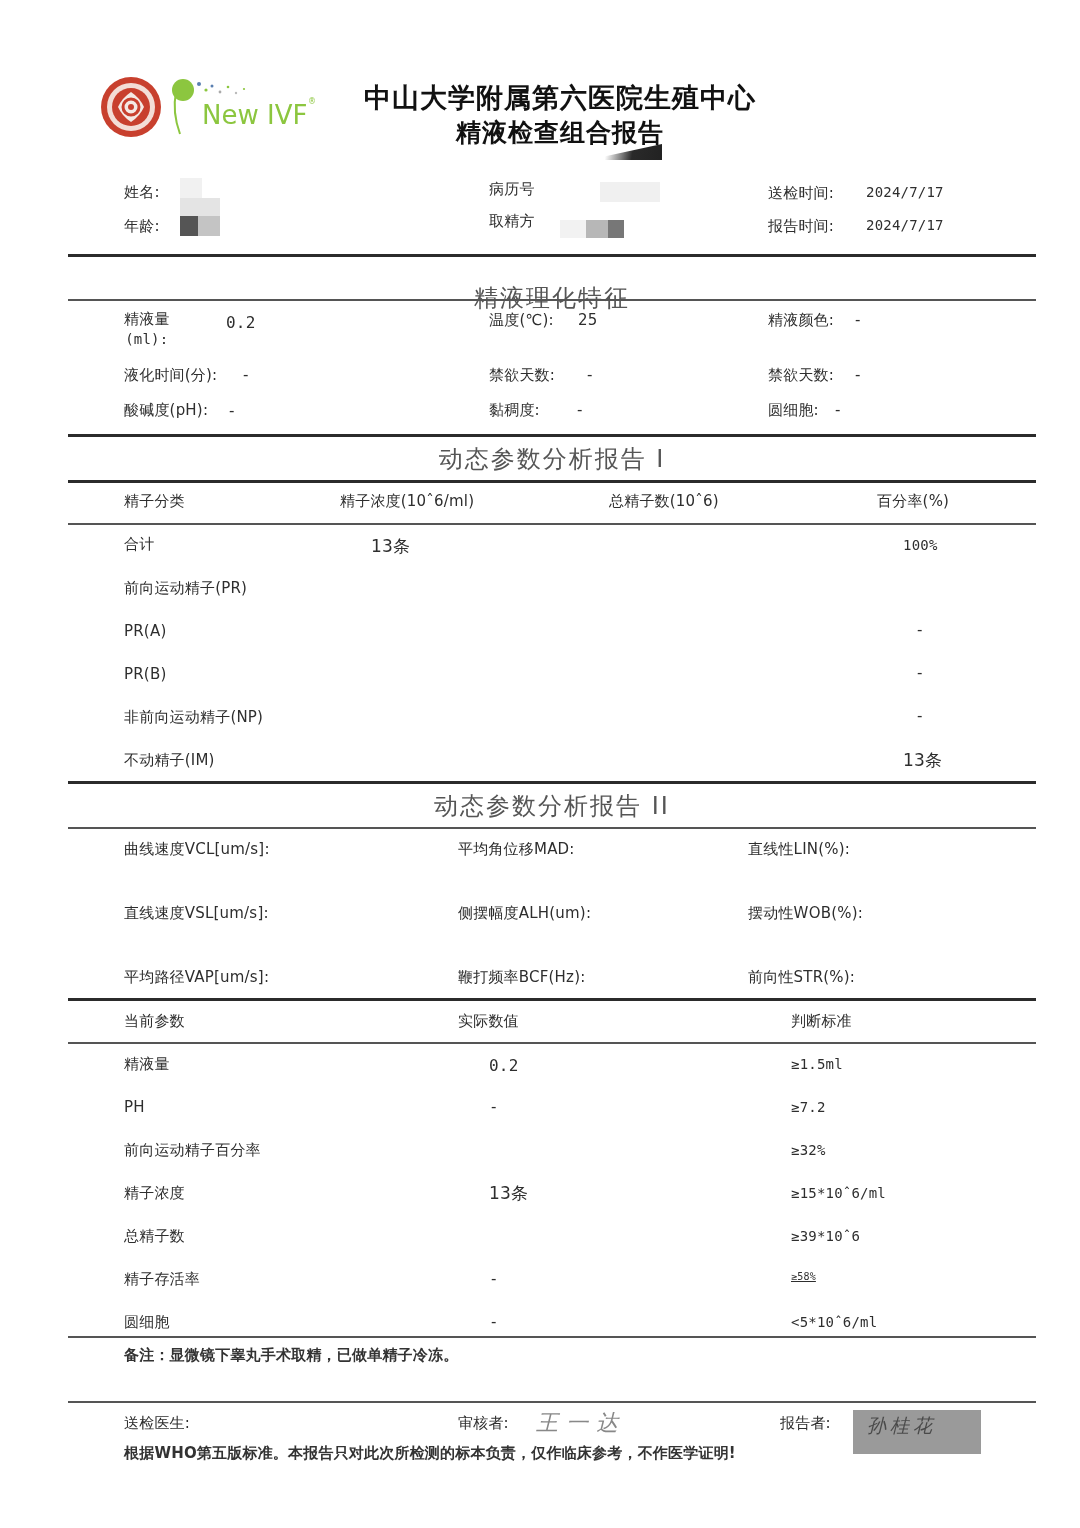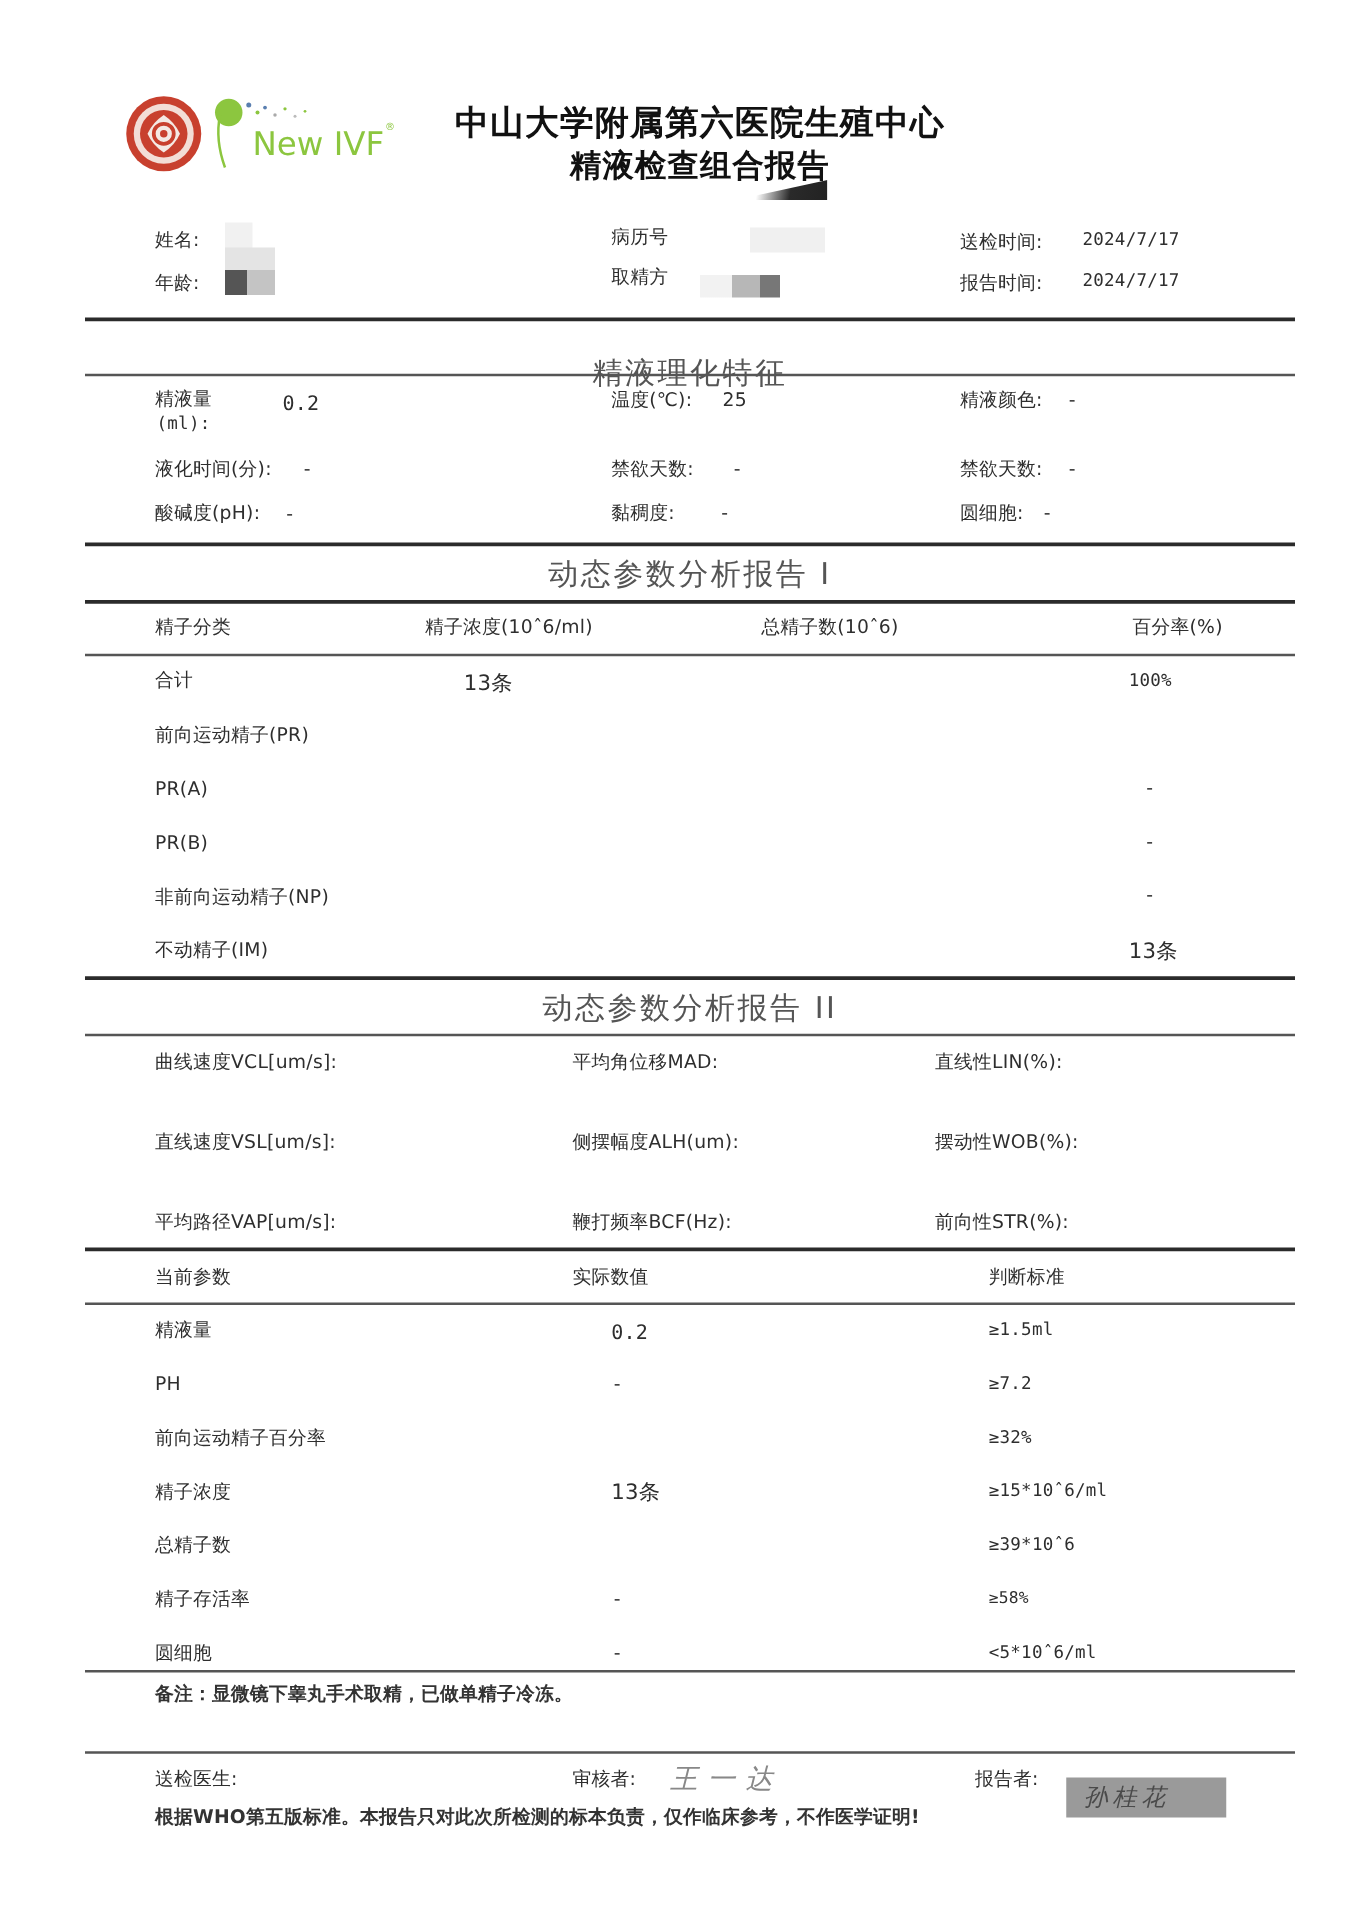--- a/index.html
+++ b/index.html
@@ -97,21 +97,21 @@
 <div class="txt" style="left:768px;top:401px;">圆细胞:</div>
 <div class="txt" style="left:835px;top:401px;">-</div>
 
 <div class="rule thick" style="top:434px;"></div>
 <div class="sec-title" style="top:443px;">动态参数分析报告 I</div>
 <div class="rule thick" style="top:480px;"></div>
 
 <div class="txt" style="left:124px;top:492px;">精子分类</div>
 <div class="txt" style="left:340px;top:492px;">精子浓度(10ˆ6/ml)</div>
 <div class="txt" style="left:609px;top:492px;">总精子数(10ˆ6)</div>
-<div class="txt" style="left:906px;top:492px;">百分率(%)</div>
+<div class="txt" style="left:877px;top:492px;">百分率(%)</div>
 <div class="rule thin" style="top:523px;"></div>
 
 <div>
   <div class="txt" style="left:124px;top:535px;">合计</div>
   <div class="txt" style="left:371px;top:535px;font-size:17px;">13条</div>
   <div class="txt mono" style="left:903px;top:537px;font-size:14px;">100%</div>
 </div>
 <div>
   <div class="txt" style="left:124px;top:579px;">前向运动精子(PR)</div>
 </div>
@@ -173,32 +173,32 @@
   <div class="txt" style="left:489px;top:1182px;font-size:17px;">13条</div>
   <div class="txt mono" style="left:791px;top:1185px;font-size:14px;">≥15*10ˆ6/ml</div>
 </div>
 <div>
   <div class="txt" style="left:124px;top:1227px;">总精子数</div>
   <div class="txt mono" style="left:791px;top:1228px;font-size:14px;">≥39*10ˆ6</div>
 </div>
 <div>
   <div class="txt" style="left:124px;top:1270px;">精子存活率</div>
   <div class="txt" style="left:491px;top:1270px;">-</div>
-  <div class="txt mono" style="left:791px;top:1271px;font-size:13px;">≥58%</div>
+  <div class="txt mono" style="left:791px;top:1271px;font-size:10px;text-decoration:underline;">≥58%</div>
 </div>
 <div>
   <div class="txt" style="left:124px;top:1313px;">圆细胞</div>
   <div class="txt" style="left:491px;top:1313px;">-</div>
   <div class="txt mono" style="left:791px;top:1314px;font-size:14px;">&lt;5*10ˆ6/ml</div>
 </div>
 
 <div class="rule thin" style="top:1336px;"></div>
 <div class="txt" style="left:124px;top:1346px;font-weight:bold;color:#333;">备注：显微镜下睾丸手术取精，已做单精子冷冻。</div>
 <div class="rule thin" style="top:1401px;"></div>
 
 <div class="txt" style="left:124px;top:1414px;">送检医生:</div>
 <div class="txt" style="left:458px;top:1414px;">审核者:</div>
 <div class="txt sig-text" style="left:536px;top:1408px;font-size:22px;color:#888;letter-spacing:8px;">王一达</div>
 <div class="txt" style="left:780px;top:1414px;">报告者:</div>
-<div class="sig-box" style="left:853px;top:1410px;width:128px;height:32px;margin-top:12px;">
+<div class="sig-box" style="left:853px;top:1410px;width:128px;height:44px;">
   <div class="sig-text" style="position:absolute;left:14px;top:3px;font-size:19px;letter-spacing:4px;color:#4a4a4a;">孙桂花</div>
 </div>
 <div class="txt" style="left:124px;top:1444px;font-weight:bold;color:#333;">根据WHO第五版标准。本报告只对此次所检测的标本负责，仅作临床参考，不作医学证明!</div>
 
 </body></html>

